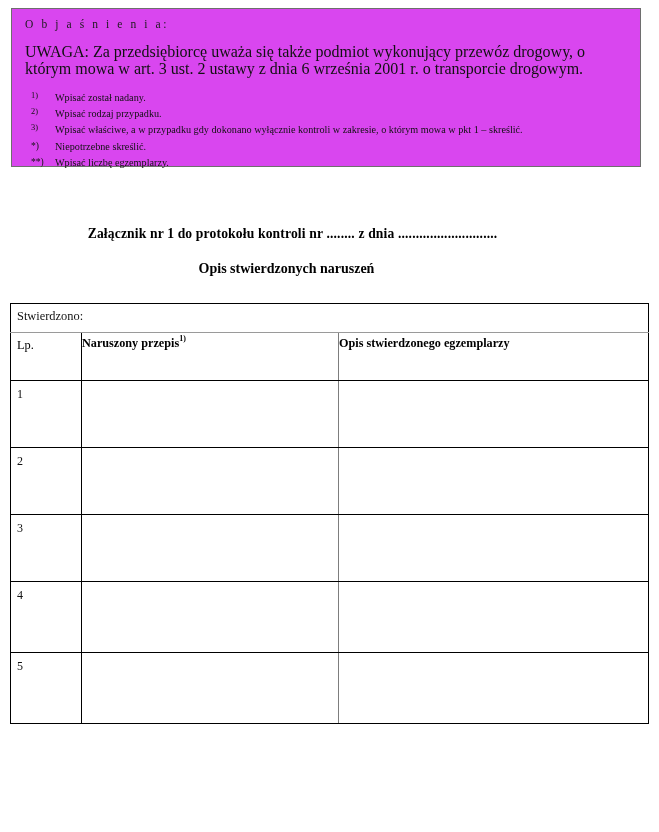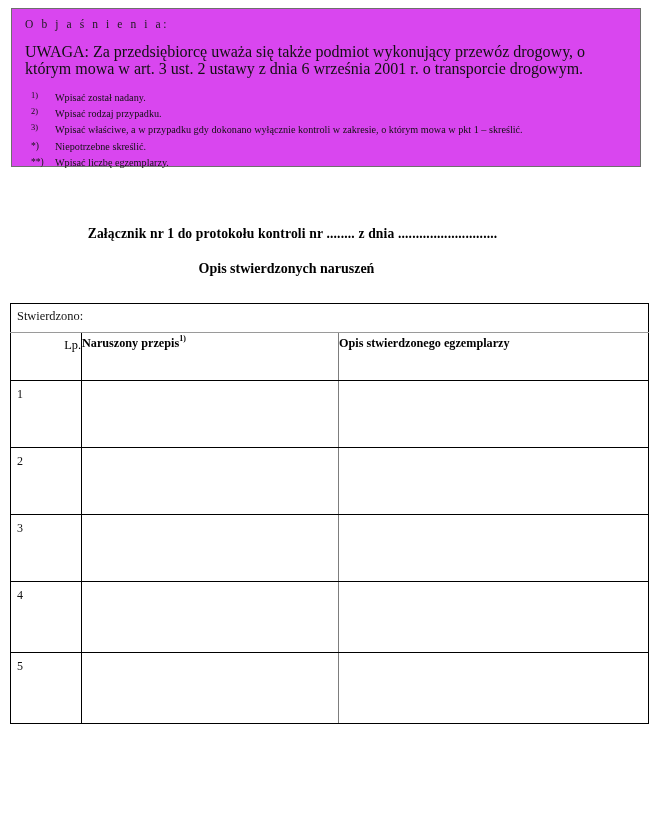--- a/index.html
+++ b/index.html
@@ -142,21 +142,20 @@
   .hdr-label {
     font-size: 12.2px;
     font-weight: bold;
     color: #000;
   }
   .hdr-label.plain {
     font-weight: normal;
     font-size: 12.4px;
     padding: 5px 0 0 6px;
     display: block;
-    text-align: right;
   }
   .hdr-sup {
     font-size: 8px;
     vertical-align: super;
     font-weight: bold;
   }
   .data-row td {
     height: 66px;
   }
   .data-row.tall td {

